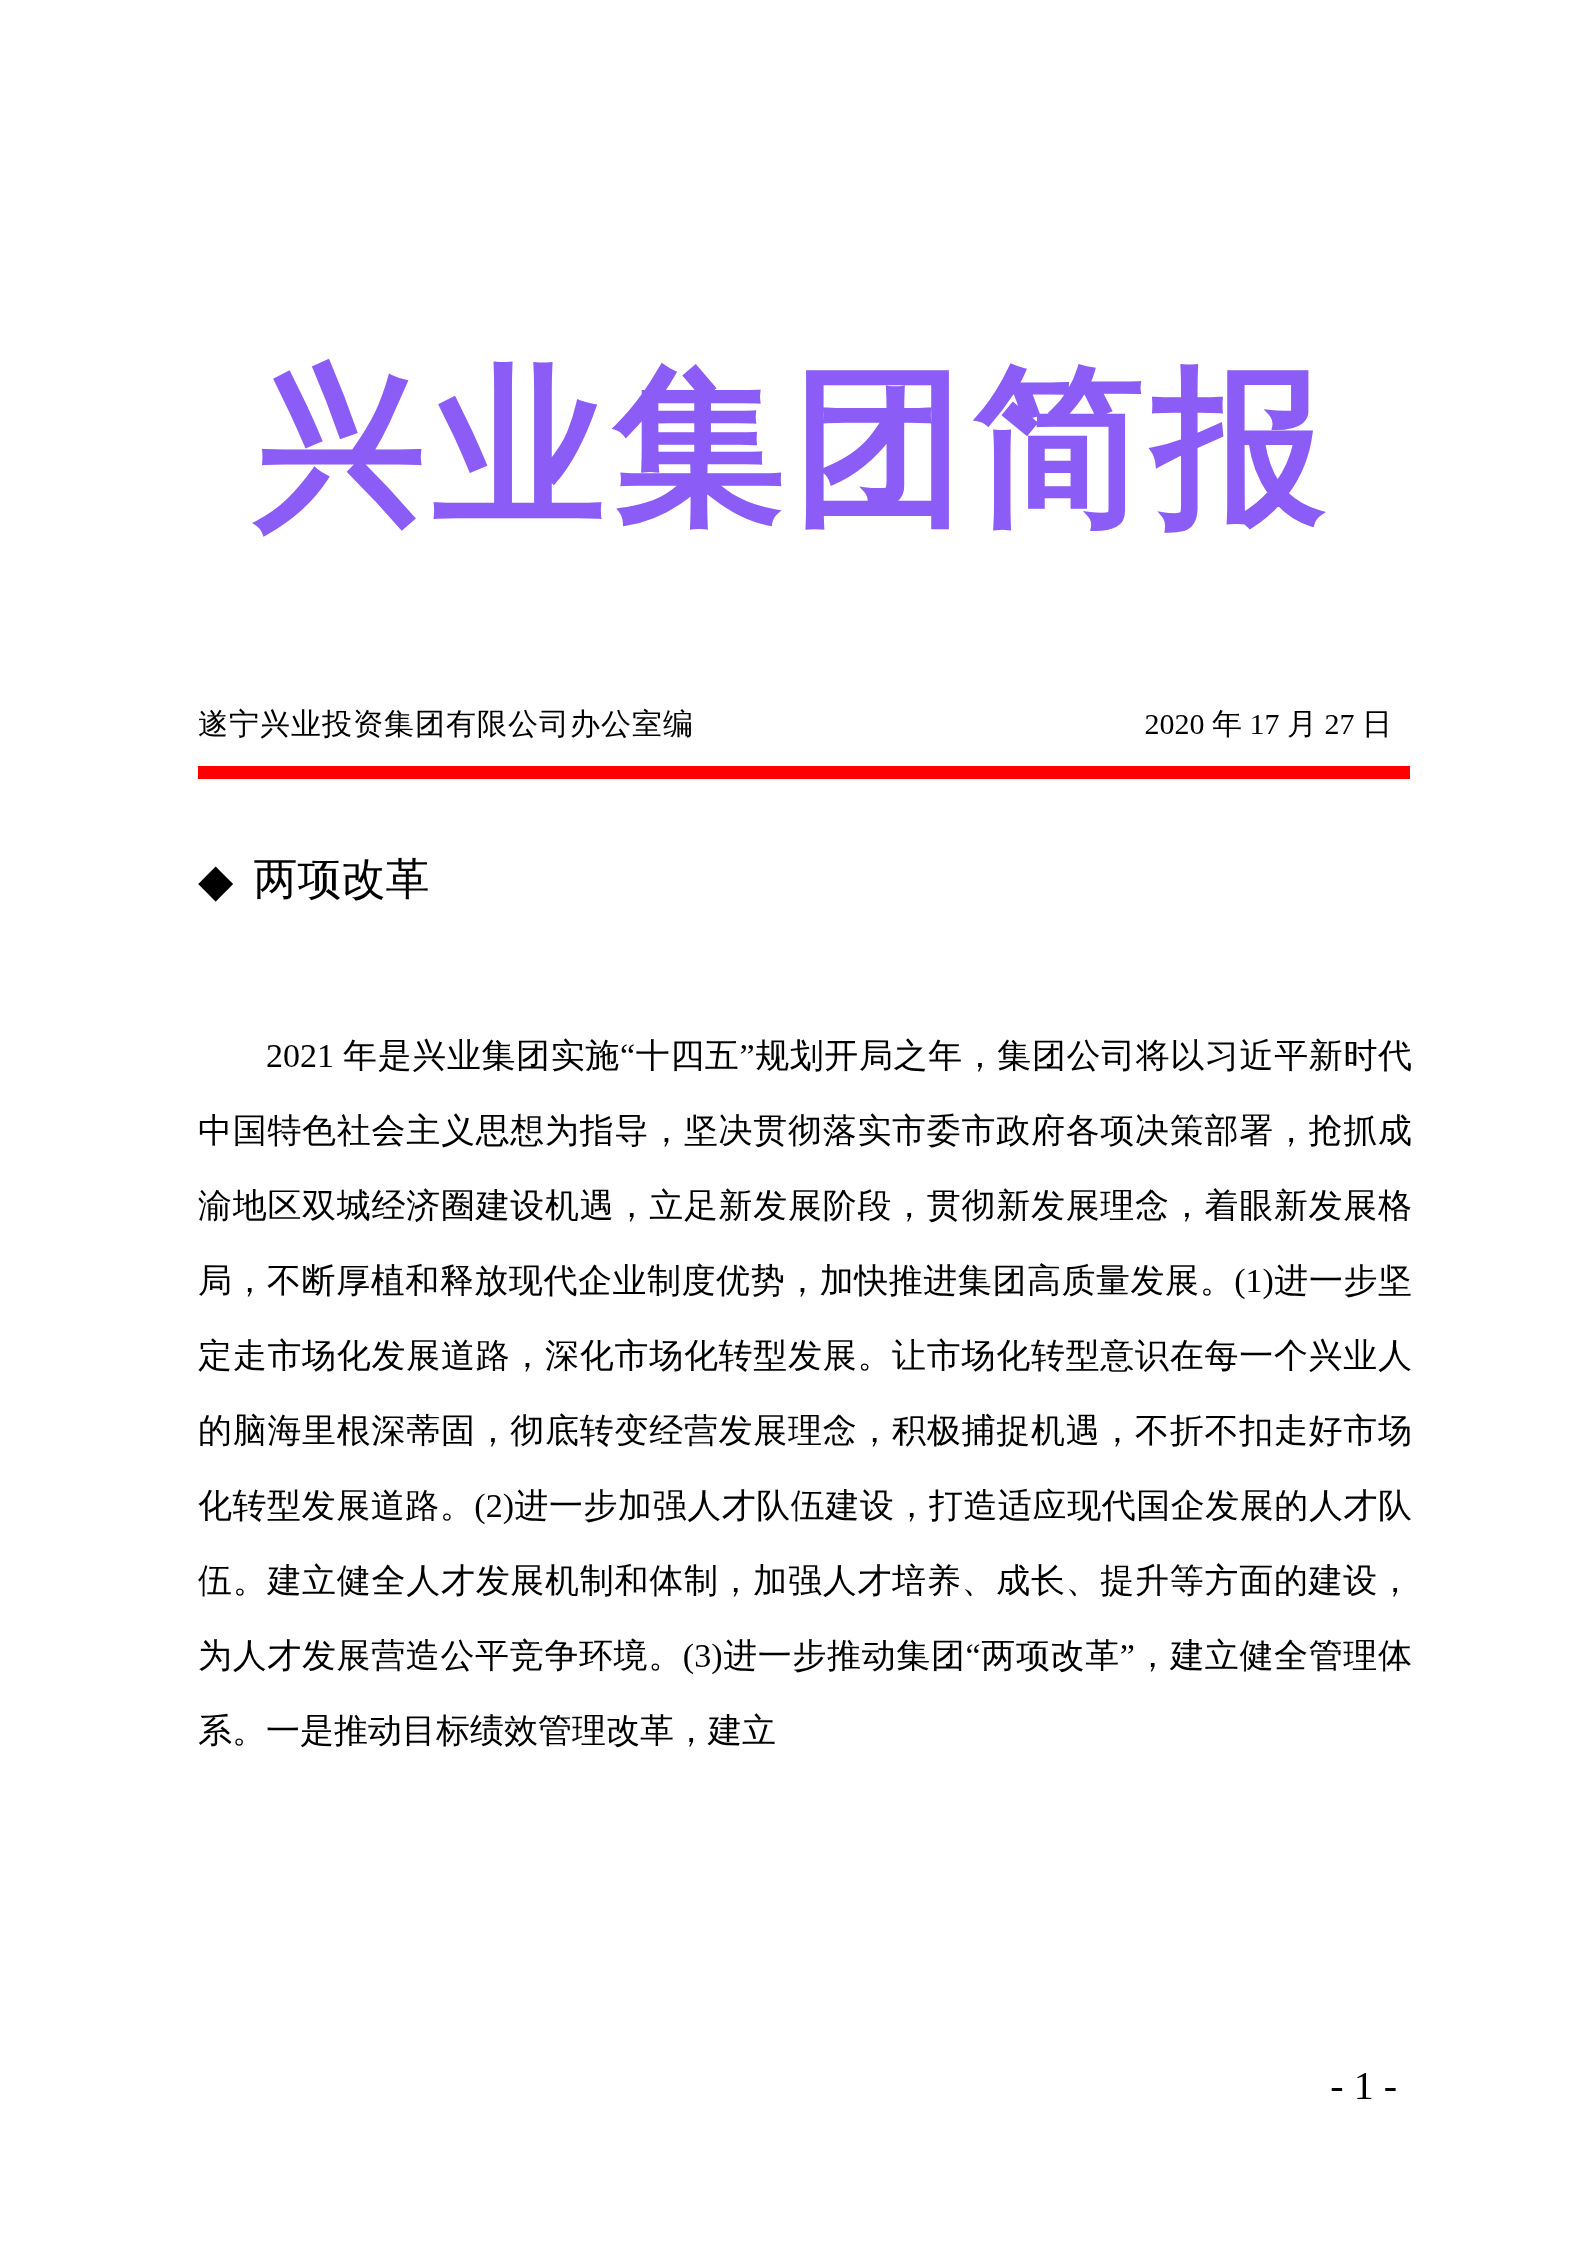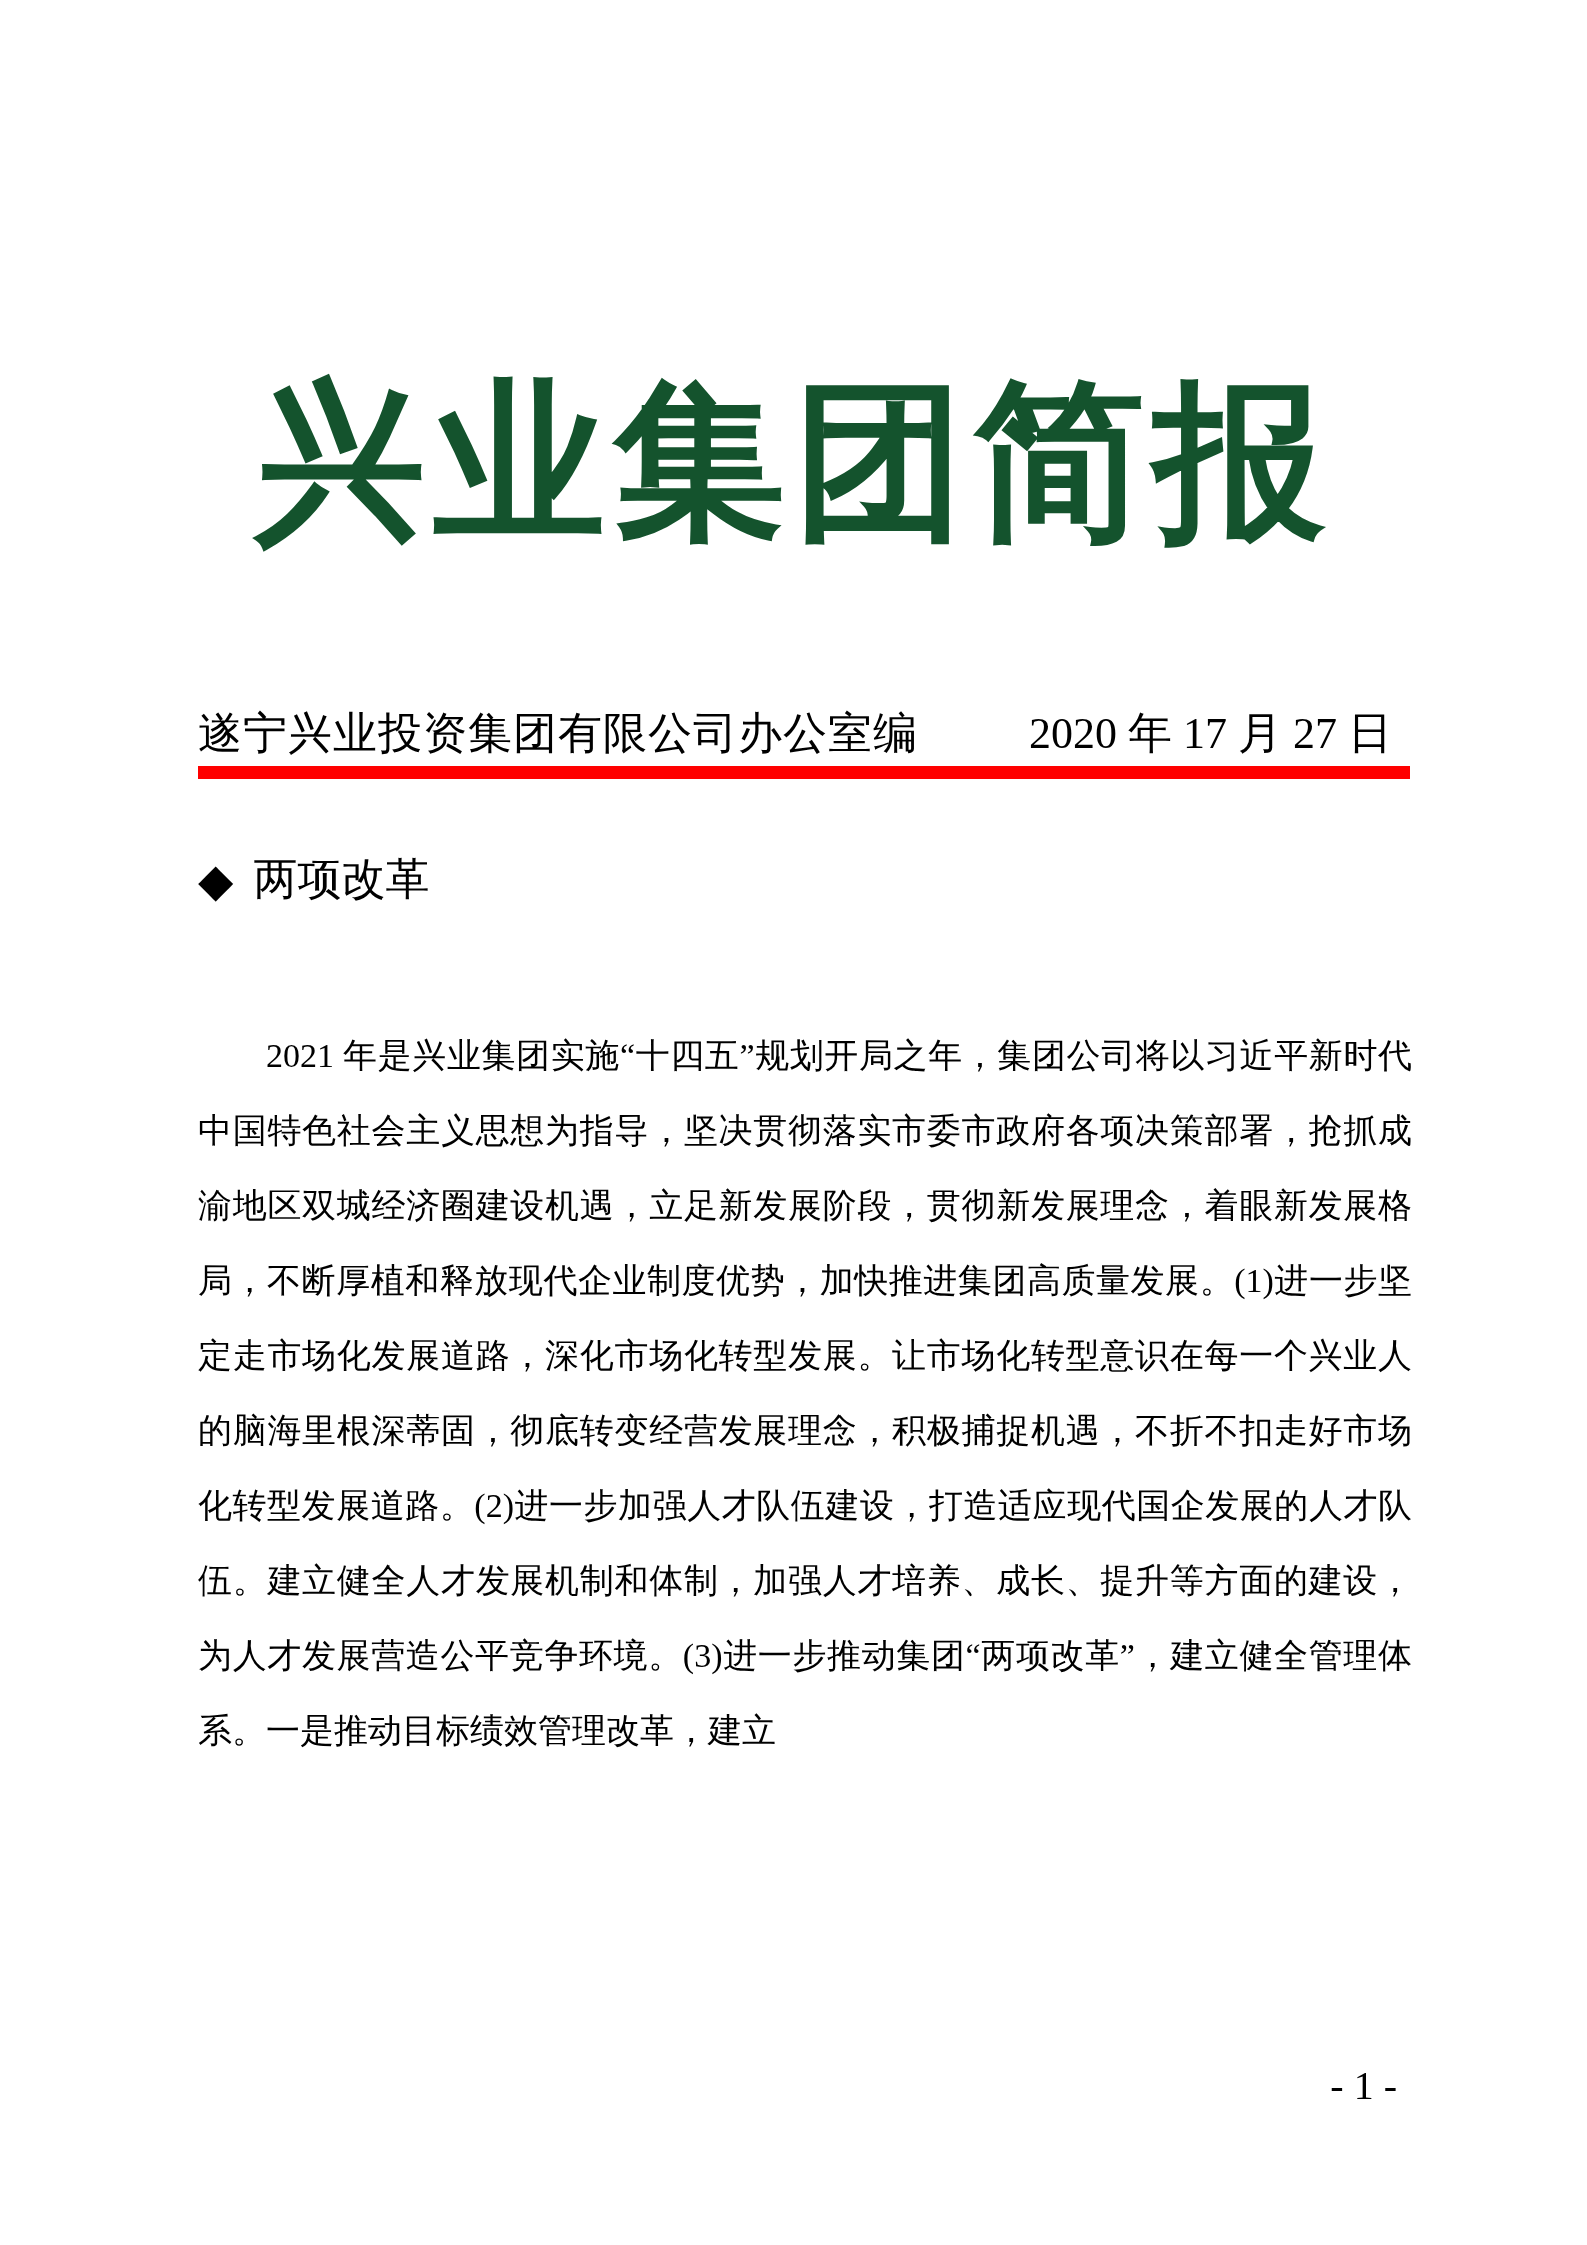--- a/index.html
+++ b/index.html
@@ -45,21 +45,21 @@
   }
   
   .masthead-row {
     position: absolute;
     top: 704px;
     left: 198px;
     width: 1212px;
     display: flex;
     justify-content: space-between;
     align-items: baseline;
-    font-size: 44px;
+    font-size: 30px;
   }
   .masthead-row .editor {
     font-family: "Liberation Serif", "DejaVu Serif", serif;
     letter-spacing: 1px;
   }
   .masthead-row .date {
     font-family: "Liberation Serif", "DejaVu Serif", serif;
     padding-right: 18px;
   }
   
@@ -119,21 +119,21 @@
     right: 190px;
     font-size: 40px;
     font-family: "Liberation Serif", "DejaVu Serif", serif;
   }
 </style>
 </head>
 <body>
 
 <div class="page">
 
-  <div class="masthead-title" style="color: #14532d;">兴业集团简报</div>
+  <div class="masthead-title" style="color: #8b5cf6; font-family: Liberation Mono, monospace;">兴业集团简报</div>
 
 
   <div class="masthead-row">
     <span class="editor">遂宁兴业投资集团有限公司办公室编</span>
     <span class="date">2020 年 17 月 27 日</span>
   </div>
 
   <div class="rule" style="background: rgb(255, 0, 0);"></div>
 
   <div class="section-heading">

